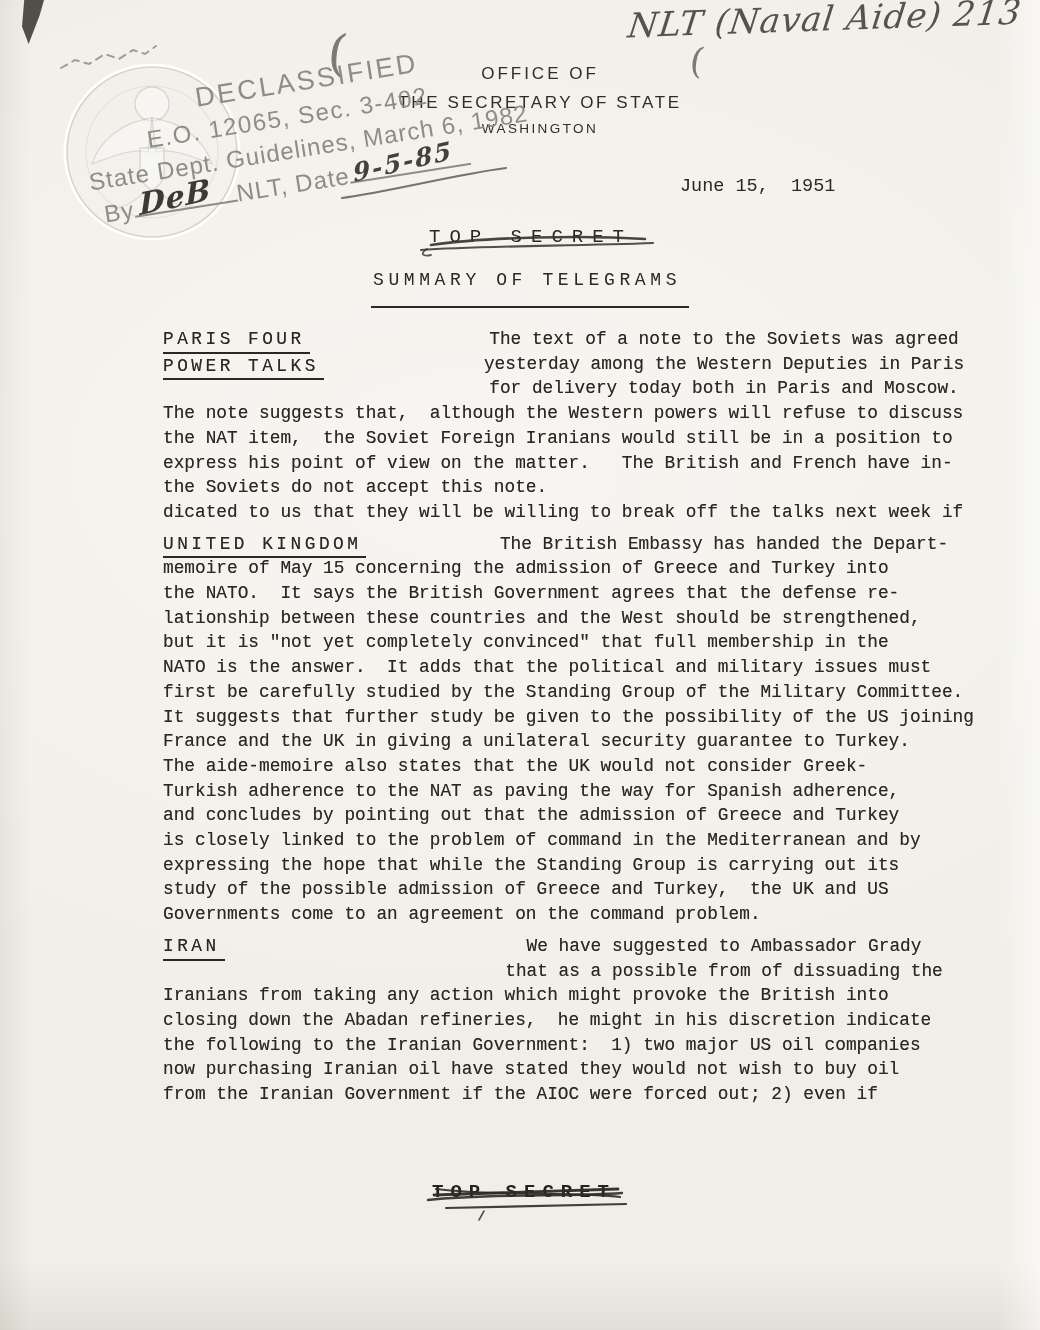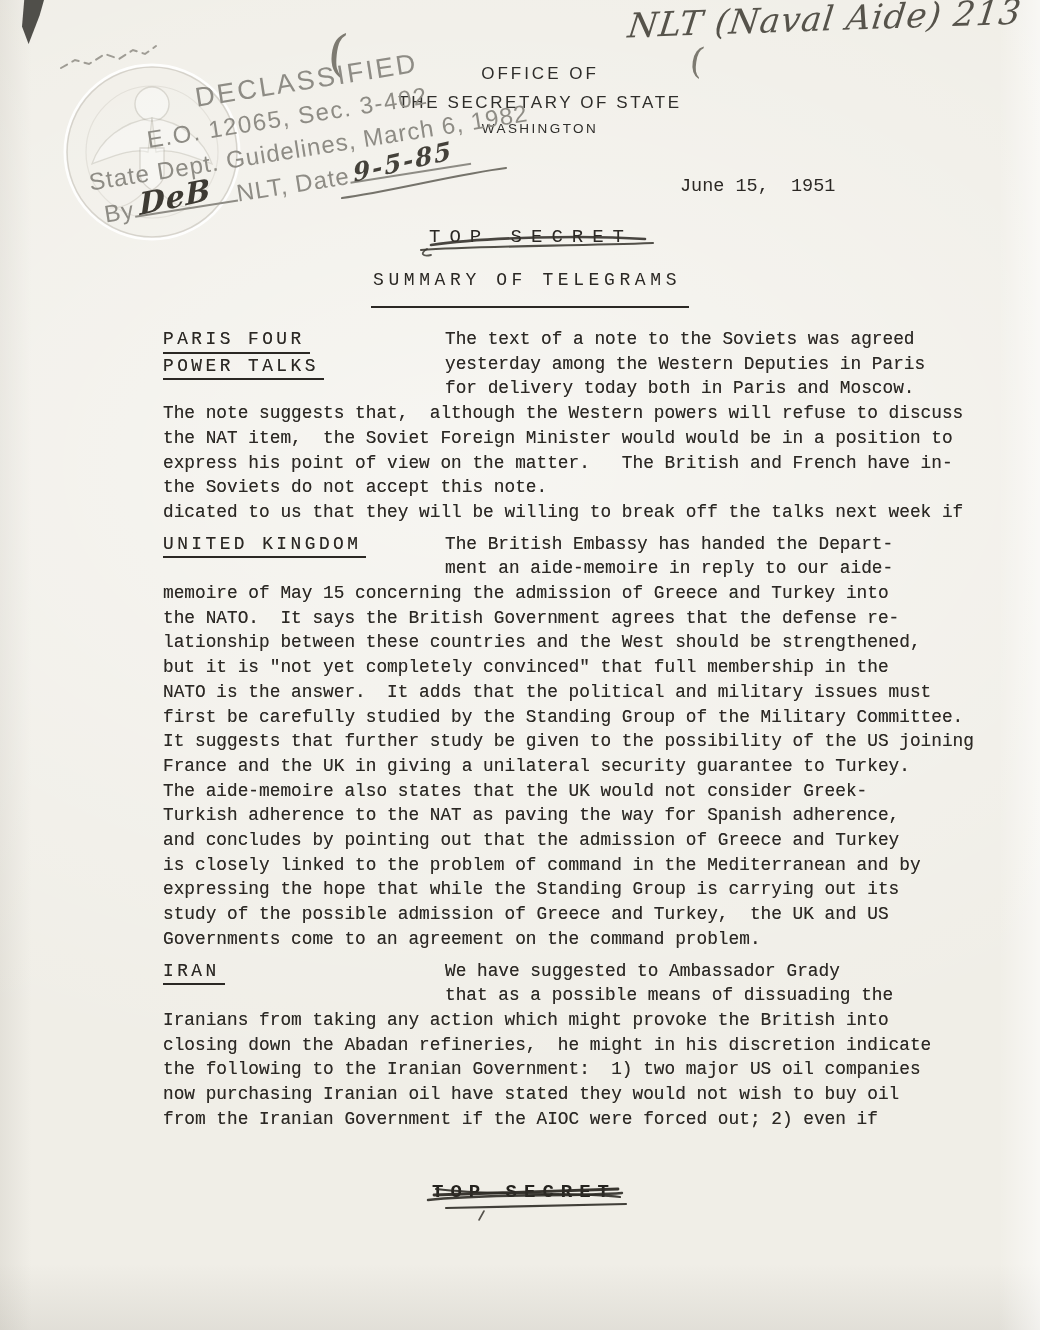--- a/index.html
+++ b/index.html
@@ -57,21 +57,21 @@
   .doc-title{position:absolute;left:371px;top:270px;font-size:18px;letter-spacing:4.6px;
     padding:0 8px 16px 2px;border-bottom:2.2px solid var(--ink,#2b2824);white-space:nowrap;}
   
   .doc-body{position:absolute;left:163px;top:320px;width:840px;font-size:17.8px;
     line-height:24.7px;text-shadow:0 0 0.5px rgba(43,40,36,0.55);}
   .doc-section{position:relative;margin-top:7px;}
   .sec-m{margin-top:7px;}
   .sec-label{position:absolute;left:0;top:0;}
   .sec-label div{display:table;letter-spacing:3.5px;border-bottom:2.2px solid var(--ink,#2b2824);
     padding-right:5px;white-space:pre;}
-  .indent-block{margin-left:282px;}
+  .indent-block{margin-left:282px;text-align:center;}
   .doc-line{white-space:pre;}
 </style>
 </head>
 <body>
 
 <div class="page">
 
   <div class="corner-wedge"></div>
 
   <svg class="squiggle" style="left:55px;top:36px" width="150" height="40" viewBox="0 0 150 40">
@@ -134,34 +134,33 @@
           <div class="label-line">PARIS FOUR</div>
           <div class="label-line">POWER TALKS</div>
         </div>
       <div class="indent-block">
           <div class="doc-line">The text of a note to the Soviets was agreed</div>
           <div class="doc-line">yesterday among the Western Deputies in Paris</div>
           <div class="doc-line">for delivery today both in Paris and Moscow.</div>
         </div>
       <div class="full-block">
           <div class="doc-line">The note suggests that,  although the Western powers will refuse to discuss</div>
-          <div class="doc-line">the NAT item,  the Soviet Foreign Minister would would be in a position to</div>
+          <div class="doc-line">the NAT item,  the Soviet Foreign Iranians would still be in a position to</div>
           <div class="doc-line">express his point of view on the matter.   The British and French have in-</div>
           <div class="doc-line">the Soviets do not accept this note.</div>
           <div class="doc-line">dicated to us that they will be willing to break off the talks next week if</div>
         </div>
     </section>
 
     <section class="doc-section sec-m">
       <div class="sec-label">
           <div class="label-line">UNITED KINGDOM</div>
         </div>
       <div class="indent-block">
           <div class="doc-line">The British Embassy has handed the Depart-</div>
-          <div class="doc-line">ment an aide-memoire in reply to our aide-</div>
         </div>
       <div class="full-block">
           <div class="doc-line">memoire of May 15 concerning the admission of Greece and Turkey into</div>
           <div class="doc-line">the NATO.  It says the British Government agrees that the defense re-</div>
           <div class="doc-line">lationship between these countries and the West should be strengthened,</div>
           <div class="doc-line">but it is "not yet completely convinced" that full membership in the</div>
           <div class="doc-line">NATO is the answer.  It adds that the political and military issues must</div>
           <div class="doc-line">first be carefully studied by the Standing Group of the Military Committee.</div>
           <div class="doc-line">It suggests that further study be given to the possibility of the US joining</div>
           <div class="doc-line">France and the UK in giving a unilateral security guarantee to Turkey.</div>
@@ -174,21 +173,21 @@
           <div class="doc-line">Governments come to an agreement on the command problem.</div>
         </div>
     </section>
 
     <section class="doc-section sec-m">
       <div class="sec-label">
           <div class="label-line">IRAN</div>
         </div>
       <div class="indent-block">
           <div class="doc-line">We have suggested to Ambassador Grady</div>
-          <div class="doc-line">that as a possible means of dissuading the</div>
+          <div class="doc-line">that as a possible from of dissuading the</div>
         </div>
       <div class="full-block">
           <div class="doc-line">Iranians from taking any action which might provoke the British into</div>
           <div class="doc-line">closing down the Abadan refineries,  he might in his discretion indicate</div>
           <div class="doc-line">the following to the Iranian Government:  1) two major US oil companies</div>
           <div class="doc-line">now purchasing Iranian oil have stated they would not wish to buy oil</div>
           <div class="doc-line">from the Iranian Government if the AIOC were forced out; 2) even if</div>
         </div>
     </section>
 

